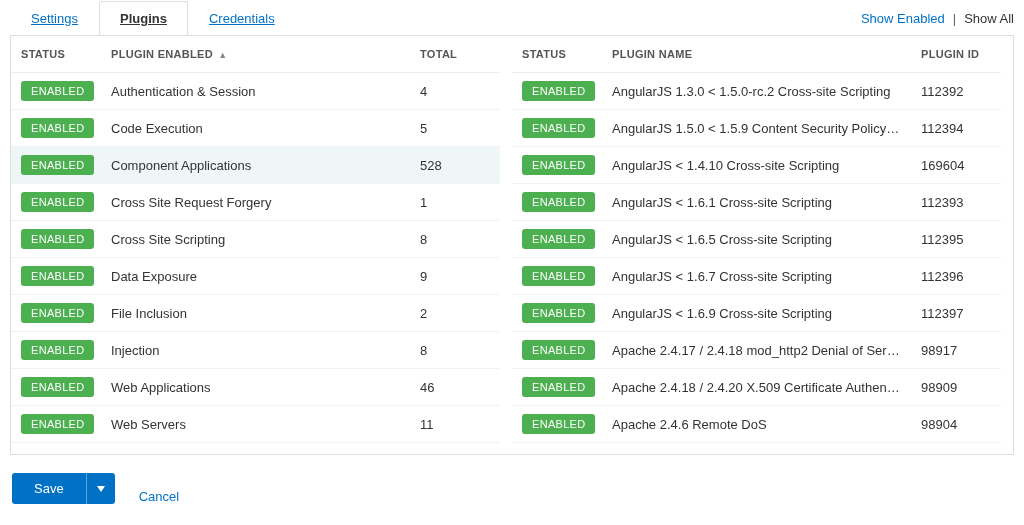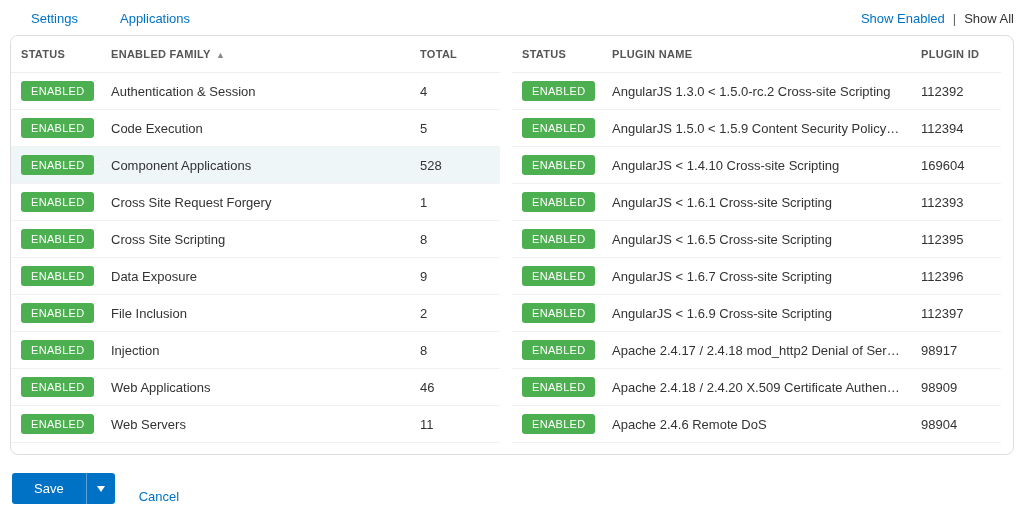--- a/index.html
+++ b/index.html
@@ -1,25 +1,25 @@
 <!DOCTYPE html>
 <html><head>
 <meta charset="utf-8">
 <style>
   * { box-sizing: border-box; }
   html, body { margin: 0; padding: 0; font-family: "Helvetica Neue", Helvetica, Arial, sans-serif; font-size: 13px; color: #333; background: #fff; }
   .page { width: 1024px; height: 525px; display: flex; flex-direction: column; }
   .topbar { display: flex; align-items: center; padding: 0 10px; height: 36px; }
   .tabs { display: flex; flex: 1; }
-  .tab { padding: 9px 20px; color: #0072c6; cursor: pointer; border: 1px solid transparent; border-bottom: none; background: #fff; }
+  .tab { padding: 9px 20px; color: #0072c6; cursor: pointer; border: 1px solid transparent; border-bottom: none; background: #fff; text-decoration: underline; }
   .tab.active { color: #333; font-weight: 700; border-color: #ddd; border-radius: 3px 3px 0 0; position: relative; z-index: 2; }
   .right-links { display: flex; align-items: center; gap: 8px; white-space: nowrap; text-align: center; }
   .link-blue { color: #0072c6; cursor: pointer; }
   .sep { color: #666; }
-  .panel { margin: 0 10px 6px 10px; border: 1px solid #ddd; height: 420px; background: #fff; display: flex; border-radius: 8px; overflow: hidden; margin-top: -1px; }
+  .panel { margin: 0 10px 6px 10px; border: 1px solid #ddd; height: 420px; background: #fff; display: flex; border-radius: 0; overflow: hidden; margin-top: -1px; }
   .half { flex: 1 1 50%; display: flex; position: relative; }
   .scroll { flex: 1; overflow-y: scroll; scrollbar-gutter: stable; }
   table { width: 100%; border-collapse: collapse; table-layout: fixed; }
   thead th { text-align: left; font-size: 11px; font-weight: 700; color: #555; letter-spacing: .3px; padding: 12px 10px; border-bottom: 1px solid #eee; position: sticky; top: 0; background: #fff; }
   tbody td { padding: 8px 10px; border-bottom: 1px solid #f2f2f2; vertical-align: middle; white-space: nowrap; overflow: hidden; text-overflow: ellipsis; }
   tbody tr.selected { background: #eef6f8; }
   .status-badge { display: inline-block; background: #4caf50; color: #fff; font-size: 11px; font-weight: 400; letter-spacing: .3px; padding: 4px 10px; border-radius: 3px; text-align: center; min-width: 68px; }
   .sort-icon { font-size: 9px; color: #888; margin-left: 2px; }
   .footer { display: flex; align-items: flex-end; gap: 24px; padding: 12px 12px 16px; }
   .btn-save { display: inline-flex; align-items: stretch; background: #0072c6; color: #fff; border-radius: 3px; overflow: hidden; cursor: pointer; }
@@ -37,39 +37,40 @@
   .half.left .scroll::-webkit-scrollbar { width: 12px; }
   .half.left .scroll::-webkit-scrollbar-thumb { background: transparent; }
 </style>
 </head>
 <body>
 <div class="page">
 
   <div class="topbar">
     <div class="tabs">
       <div class="tab">Settings</div>
-      <div class="tab">Applications</div>
+      <div class="tab active">Plugins</div>
+      <div class="tab">Credentials</div>
     </div>
     <div class="right-links">
       <span class="link-blue">Show Enabled</span>
       <span class="sep">|</span>
       <span>Show All</span>
     </div>
   </div>
 
   <div class="panel">
 
     <div class="half left">
       <div class="scroll">
         <table>
           <thead>
             <tr>
               <th class="left-th-status">STATUS</th>
               <th>
-                <span>ENABLED FAMILY</span>
+                <span>PLUGIN ENABLED</span>
                 <span class="sort-icon">▲</span>
               </th>
               <th class="left-th-total">TOTAL</th>
             </tr>
           </thead>
           <tbody id="left-body">
               <tr>
                 <td><span class="status-badge">ENABLED</span></td>
                 <td>Authentication &amp; Session</td>
                 <td>4</td>

